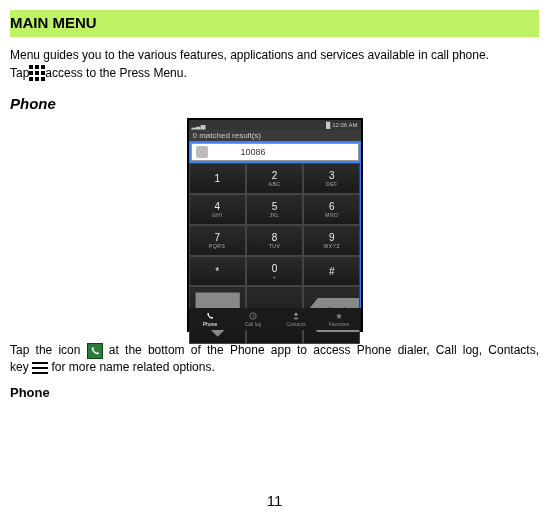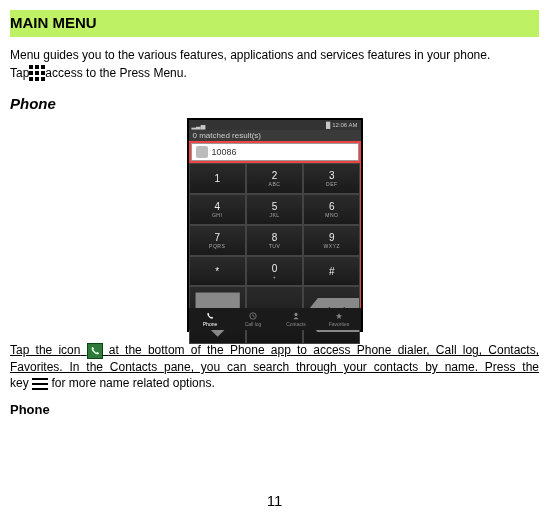--- a/index.html
+++ b/index.html
@@ -8,54 +8,54 @@
   .title-bar { background: #bef264; padding: 4px 0 6px 0; font-weight: bold; font-size: 15px; }
   .intro { margin-top: 10px; line-height: 1.35; text-align: justify; }
   .intro-line2 { display: flex; align-items: center; margin-top: 2px; }
   .grid-icon { display: inline-block; width: 16px; height: 16px; position: relative; }
   .grid-icon span { position: absolute; width: 4px; height: 4px; background: #000; }
   .grid-icon .g1 { top:0; left:0; } .grid-icon .g2 { top:0; left:6px; } .grid-icon .g3 { top:0; left:12px; }
   .grid-icon .g4 { top:6px; left:0; } .grid-icon .g5 { top:6px; left:6px; } .grid-icon .g6 { top:6px; left:12px; }
   .grid-icon .g7 { top:12px; left:0; } .grid-icon .g8 { top:12px; left:6px; } .grid-icon .g9 { top:12px; left:12px; }
   .section-h { font-style: italic; font-weight: bold; font-size: 15px; margin: 14px 0 6px 0; }
   .screenshot-wrap { display: flex; justify-content: center; }
-  .screenshot { width: 176px; height: 214px; border: 2px solid #000; background: #ef4444; display: flex; flex-direction: column; font-family: Arial, sans-serif; }
+  .screenshot { width: 176px; height: 214px; border: 2px solid #000; background: #3b82f6; display: flex; flex-direction: column; font-family: Arial, sans-serif; }
   .statusbar { height: 10px; background: #333; color: #c7c7c7; font-size: 6px; display:flex; justify-content:space-between; align-items:center; padding:0 3px; }
   .matched { background: #3a3a3a; color: #ccc; font-size: 8px; padding: 1px 4px; }
-  .number-row { background: #fff; color: #333; display: flex; align-items: center; padding: 2px 4px; height: 18px; border: 1px solid #999; margin: 2px; }
+  .number-row { background: #fff; color: #333; display: flex; align-items: center; padding: 2px 4px; height: 18px; border: 1px solid #999; margin: 2px; gap: 29px; }
   .avatar { width: 12px; height: 12px; background: #bbb; margin-right: 4px; border-radius: 2px; }
   .dialpad { flex: 1; display: grid; grid-template-columns: repeat(3,1fr); grid-template-rows: repeat(4,1fr); }
   .key { border: 1px solid #444; background: linear-gradient(#2b2b2b,#1a1a1a); color: #eee; display: flex; flex-direction: column; justify-content: center; align-items: center; font-size: 10px; }
   .key .sub { font-size: 5px; color: #aaa; letter-spacing: 0.5px; }
   .action-row { display: grid; grid-template-columns: repeat(3,1fr); height: 22px; }
   .abtn { border: 1px solid #444; background: linear-gradient(#2a2a2a,#151515); display:flex; justify-content:center; align-items:center; }
   .call-btn svg { width: 14px; height: 14px; }
   .tabbar { display: grid; grid-template-columns: repeat(4,1fr); height: 22px; background:#1a1a1a; }
   .tab { color:#888; font-size:5px; display:flex; flex-direction:column; align-items:center; justify-content:center; gap:1px; }
   .tab.active { color:#fff; }
   .tab-icon { width:8px; height:8px; }
   .body-text { margin-top: 10px; text-align: justify; line-height: 1.35; }
   .inline-icon { display: inline-block; vertical-align: middle; }
   .phone-icon-sm { width: 16px; height: 16px; background: #2d7a3a; border:1px solid #064912; display:inline-flex; justify-content:center; align-items:center; vertical-align:middle; }
   .menu-icon-sm { display:inline-block; width:16px; height:12px; position:relative; vertical-align:middle; }
   .menu-icon-sm span { position:absolute; left:0; width:16px; height:2px; background:#000; }
   .menu-icon-sm .m1{top:0} .menu-icon-sm .m2{top:5px} .menu-icon-sm .m3{top:10px}
   .subhead { font-weight: bold; font-size: 13px; margin-top: 10px; }
   .phone-icon-lg { width: 18px; height: 18px; background:#2d7a3a; border:1px solid #064912; display:inline-flex; justify-content:center; align-items:center; vertical-align:middle; }
   .pagenum { position:absolute; bottom:6px; left:0; right:0; text-align:center; font-size:15px; }
-  .just { text-align: justify; text-align-last: justify; text-decoration: underline; }
+  .just { text-align: justify; text-align-last: justify; }
 </style>
 </head>
 <body>
 
 <div class="page">
   <div class="title-bar">MAIN MENU</div>
 
   <div class="intro">
-    <div>Menu guides you to the various features, applications and services features in your phone.</div>
+    <div>Menu guides you to the various features, applications and services available in call phone.</div>
     <div class="intro-line2">
       <span>Tap</span>
       <span class="grid-icon">
         <span class="g1"></span>
           <span class="g2"></span>
           <span class="g3"></span>
         <span class="g4"></span>
           <span class="g5"></span>
           <span class="g6"></span>
         <span class="g7"></span>
@@ -185,21 +185,20 @@
   <div class="body-text">
     <div class="just">
       <span>Tap the icon</span>
       <span class="phone-icon-sm inline-icon">
         <svg viewBox="0 0 24 24" width="10" height="10">
             <path d="M6 2 C4 4 4 6 4 6 C4 12 12 20 18 20 C20 20 22 18 22 18 L18 14 L15 16 C12 14 10 12 8 9 L10 6 Z" fill="#e8ffe8"></path>
           </svg>
       </span>
       <span>at the bottom of the Phone app to access Phone dialer, Call log, Contacts,</span>
     </div>
-    <div class="just">Favorites. In the Contacts pane, you can search through your contacts by name. Press the</div>
     <div>
       <span>key</span>
       <span class="menu-icon-sm"><span class="m1"></span><span class="m2"></span><span class="m3"></span></span>
       <span>for more name related options.</span>
     </div>
   </div>
 
   <div class="subhead">Phone</div>
 
 </div>

